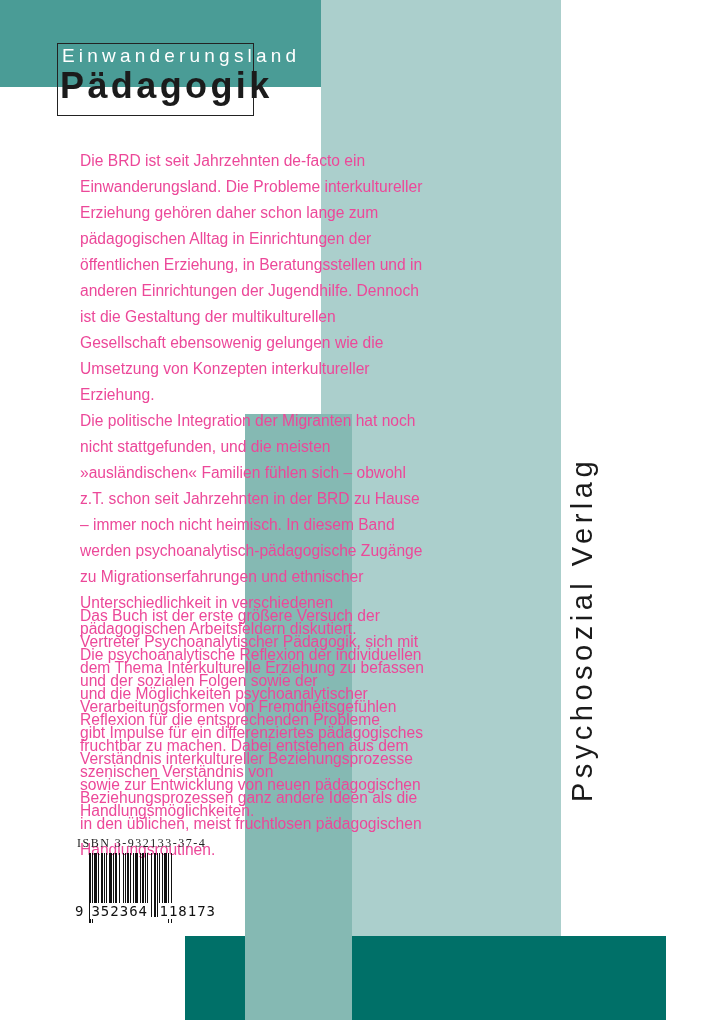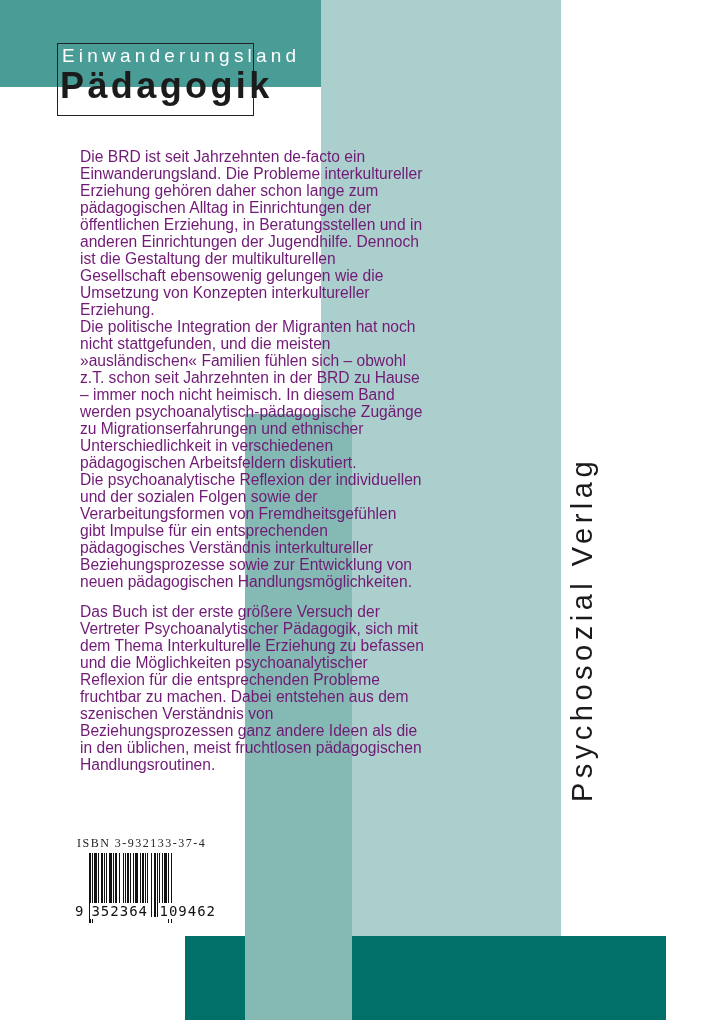--- a/index.html
+++ b/index.html
@@ -5,21 +5,21 @@
     html, body { margin: 0; padding: 0; }
     body { width: 719px; height: 1020px; position: relative; overflow: hidden; background: #ffffff; font-family: "Liberation Sans", sans-serif; }
     .block { position: absolute; }
     #top-band { left: 0; top: 0; width: 462px; height: 87px; background: #4a9c96; }
     #light-column { left: 321px; top: 0; width: 240px; height: 936px; background: #abcfcc; }
     #bottom-band { left: 185px; top: 936px; width: 481px; height: 84px; background: #007068; }
     #mid-column { left: 245px; top: 414px; width: 107px; height: 606px; background: #85b9b3; }
     #title-box { position: absolute; left: 57px; top: 43px; width: 197px; height: 73px; border: 1.5px solid #222; box-sizing: border-box; }
     #title-top { position: absolute; left: 62px; top: 45px; font-size: 19px; letter-spacing: 4.2px; color: #ffffff; white-space: nowrap; }
     #title-main { position: absolute; left: 60px; top: 66px; font-size: 36px; font-weight: bold; letter-spacing: 3.4px; color: #1b1b1b; white-space: nowrap; line-height: 40px; }
-    .body-text { position: absolute; left: 80px; width: 345px; font-size: 15.6px; line-height: 17px; color: #701a75; }
+    .body-text { position: absolute; left: 80px; width: 345px; font-size: 15.6px; line-height: 26px; color: #ec4899; }
     .body-text p { margin: 0; }
     #para-group-1 { top: 148px; }
     #para-group-2 { top: 603px; }
     #publisher { position: absolute; left: 566px; top: 802px; transform-origin: 0 0; transform: rotate(-90deg); font-size: 29px; letter-spacing: 4.5px; color: #1b1b1b; white-space: nowrap; }
     #barcode-wrap { position: absolute; left: 75px; top: 836px; width: 175px; }
     #isbn-label { font-family: Liberation Serif, serif; font-size: 12px; letter-spacing: 1.5px; color: #222; white-space: nowrap; margin-left: 2px; }
     #barcode-bars { height: 64px; width: 157px; margin-left: 14px; margin-top: 2px; display: flex; align-items: flex-start; }
     #barcode-bars span { display: block; background: #111; height: 100%; }
     #barcode-number { font-family: "DejaVu Sans Mono", monospace; font-size: 14px; letter-spacing: 1px; color: #111; margin-top: -14px; white-space: nowrap; }
     #barcode-number .lead { margin-right: 6px; }
@@ -33,21 +33,21 @@
 <div class="block" id="bottom-band"></div>
 <div class="block" id="mid-column"></div>
 
 <div id="title-box"></div>
 <div id="title-top">Einwanderungsland</div>
 <div id="title-main">Pädagogik</div>
 
 <div class="body-text" id="para-group-1">
   <p>Die BRD ist seit Jahrzehnten de-facto ein Einwanderungsland. Die Probleme interkultureller Erziehung gehören daher schon lange zum pädagogischen Alltag in Einrichtungen der öffentlichen Erziehung, in Beratungsstellen und in anderen Einrichtungen der Jugendhilfe. Dennoch ist die Gestaltung der multikulturellen Gesellschaft ebensowenig gelungen wie die Umsetzung von Konzepten interkultureller Erziehung.</p>
   <p>Die politische Integration der Migranten hat noch nicht stattgefunden, und die meisten »ausländischen« Familien fühlen sich – obwohl z.T. schon seit Jahrzehnten in der BRD zu Hause – immer noch nicht heimisch. In diesem Band werden psychoanalytisch-pädagogische Zugänge zu Migrationserfahrungen und ethnischer Unterschiedlichkeit in verschiedenen pädagogischen Arbeitsfeldern diskutiert.</p>
-  <p>Die psychoanalytische Reflexion der individuellen und der sozialen Folgen sowie der Verarbeitungsformen von Fremdheitsgefühlen gibt Impulse für ein entsprechenden pädagogisches Verständnis interkultureller Beziehungsprozesse sowie zur Entwicklung von neuen pädagogischen Handlungsmöglichkeiten.</p>
+  <p>Die psychoanalytische Reflexion der individuellen und der sozialen Folgen sowie der Verarbeitungsformen von Fremdheitsgefühlen gibt Impulse für ein differenziertes pädagogisches Verständnis interkultureller Beziehungsprozesse sowie zur Entwicklung von neuen pädagogischen Handlungsmöglichkeiten.</p>
 </div>
 
 <div class="body-text" id="para-group-2">
   <p>Das Buch ist der erste größere Versuch der Vertreter Psychoanalytischer Pädagogik, sich mit dem Thema Interkulturelle Erziehung zu befassen und die Möglichkeiten psychoanalytischer Reflexion für die entsprechenden Probleme fruchtbar zu machen. Dabei entstehen aus dem szenischen Verständnis von Beziehungsprozessen ganz andere Ideen als die in den üblichen, meist fruchtlosen pädagogischen Handlungsroutinen.</p>
 </div>
 
 <div id="publisher">Psychosozial Verlag</div>
 
 <div id="barcode-wrap">
   <div id="isbn-label">ISBN 3-932133-37-4</div>
@@ -104,14 +104,14 @@
       <span style="width: 2px; background: transparent;"></span>
       <span style="width: 1px; background: rgb(17, 17, 17);"></span>
       <span style="width: 1px; background: transparent;"></span>
       <span style="width: 3px; background: rgb(17, 17, 17);"></span>
       <span style="width: 1px; background: transparent;"></span>
       <span style="width: 1px; background: rgb(17, 17, 17); height: 110%;"></span>
       <span style="width: 2px; background: transparent;"></span>
       <span style="width: 1px; background: rgb(17, 17, 17); height: 110%;"></span>
       <span style="width: 1px; background: transparent;"></span>
     </div>
-  <div id="barcode-number"><span class="lead">9</span><span class="grp">352364</span> <span class="grp">109462</span></div>
+  <div id="barcode-number"><span class="lead">9</span><span class="grp">352364</span> <span class="grp">118173</span></div>
 </div>
 
 </body></html>

